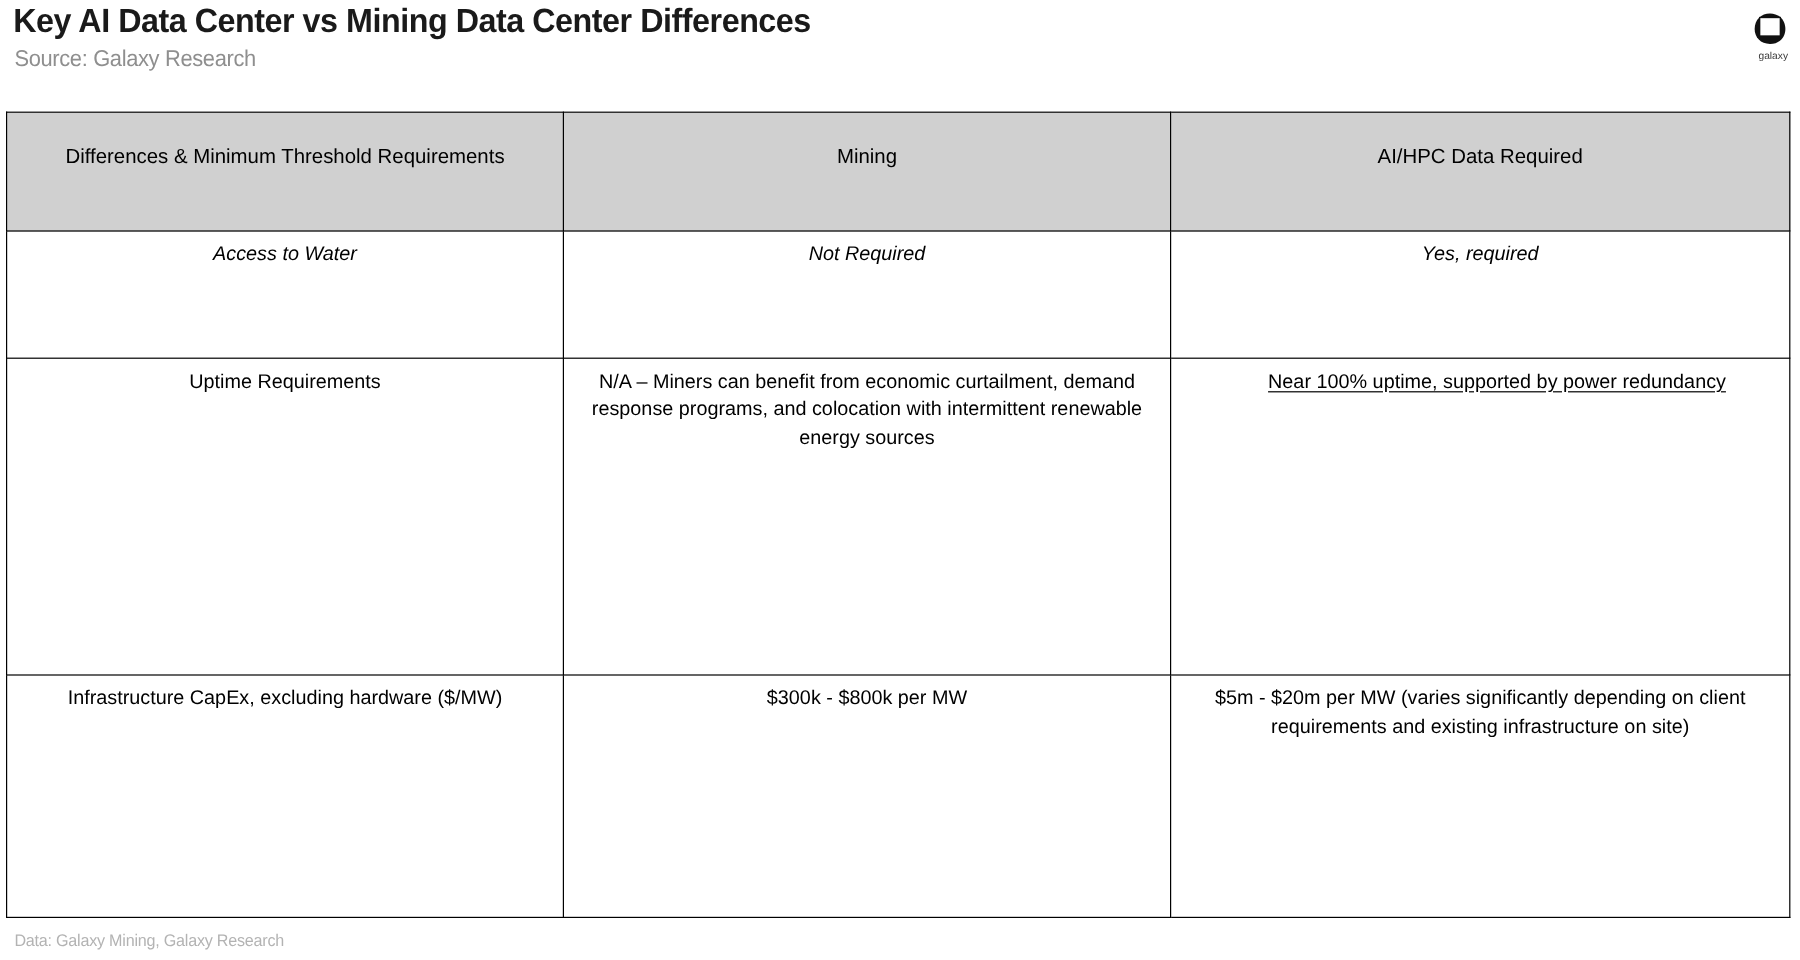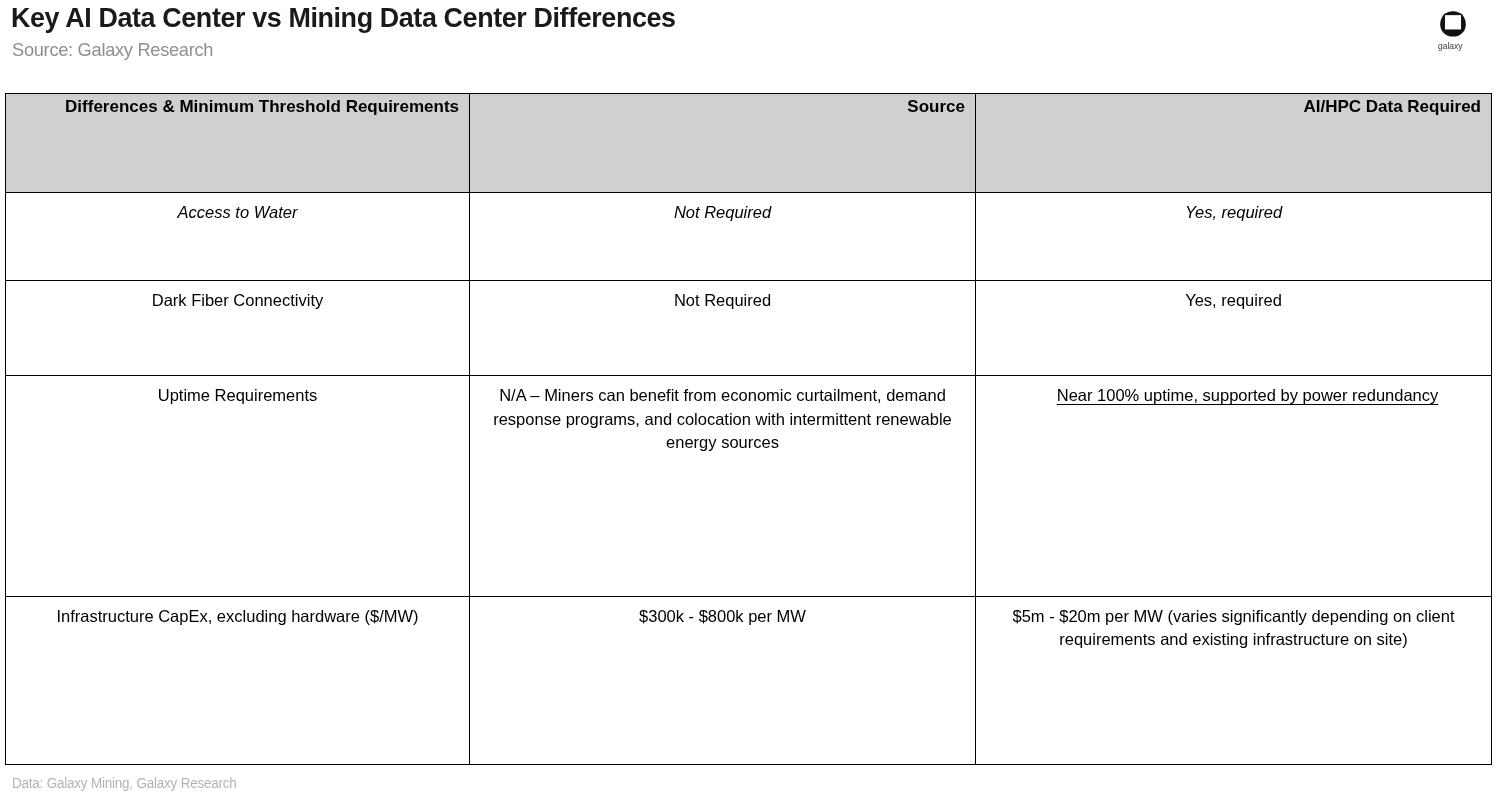--- a/index.html
+++ b/index.html
@@ -52,21 +52,21 @@
 
   
   .brand {
     position: absolute;
     right: 10px;
     top: 10px;
     width: 52px;
     height: 52px;
     display: flex;
     flex-direction: column;
-    align-items: flex-start;
+    align-items: flex-end;
   }
   .brand-mark {
     width: 30px;
     height: 30px;
     position: relative;
   }
   .brand-label {
     margin-top: 2px;
     font-size: 8.5px;
     color: #3a3a3a;
@@ -98,25 +98,24 @@
     vertical-align: top;
     text-align: center;
     padding: 8px 10px 0 10px;
     font-size: 16.5px;
     line-height: 1.42;
     color: #000000;
     background: #ffffff;
   }
   table.matrix th {
     background: #d0d0d0;
-    font-weight: bold;
+    font-weight: normal;
     font-size: 17px;
-    padding-top: 0;
+    padding-top: 24px;
     line-height: 1.55;
-    text-align: right;
   }
   tr.hdr-row { height: 99px; }
   tr.r-1 { height: 76px; font-style: italic; }
   tr.r-2 { height: 82px; }
   tr.r-3 { height: 80px; }
   tr.r-4 { height: 190px; }
   tr.r-5 { height: 145px; }
 
   td.u-line > span.cell-text {
     text-decoration: underline;
@@ -160,32 +159,27 @@
 <div class="table-wrap">
   <table class="matrix">
     <colgroup>
       <col class="c1">
         <col class="c2">
         <col class="c3">
     </colgroup>
     <thead>
       <tr class="hdr-row">
         <th>Differences &amp; Minimum Threshold Requirements</th>
-        <th>Source</th>
+        <th>Mining</th>
         <th>AI/HPC Data Required</th>
       </tr>
     </thead>
     <tbody>
       <tr class="r-1">
         <td><span class="cell-text">Access to Water</span></td>
-        <td><span class="cell-text">Not Required</span></td>
-        <td><span class="cell-text">Yes, required</span></td>
-      </tr>
-      <tr class="r-2">
-        <td><span class="cell-text">Dark Fiber Connectivity</span></td>
         <td><span class="cell-text">Not Required</span></td>
         <td><span class="cell-text">Yes, required</span></td>
       </tr>
       <tr class="r-4">
         <td><span class="cell-text">Uptime Requirements</span></td>
         <td><span class="cell-text">N/A – Miners can benefit from economic curtailment, demand response programs, and colocation with intermittent renewable energy sources</span></td>
         <td class="u-line"><span class="cell-text">Near 100% uptime, supported by power redundancy</span></td>
       </tr>
       <tr class="r-5">
         <td><span class="cell-text">Infrastructure CapEx, excluding hardware ($/MW)</span></td>

